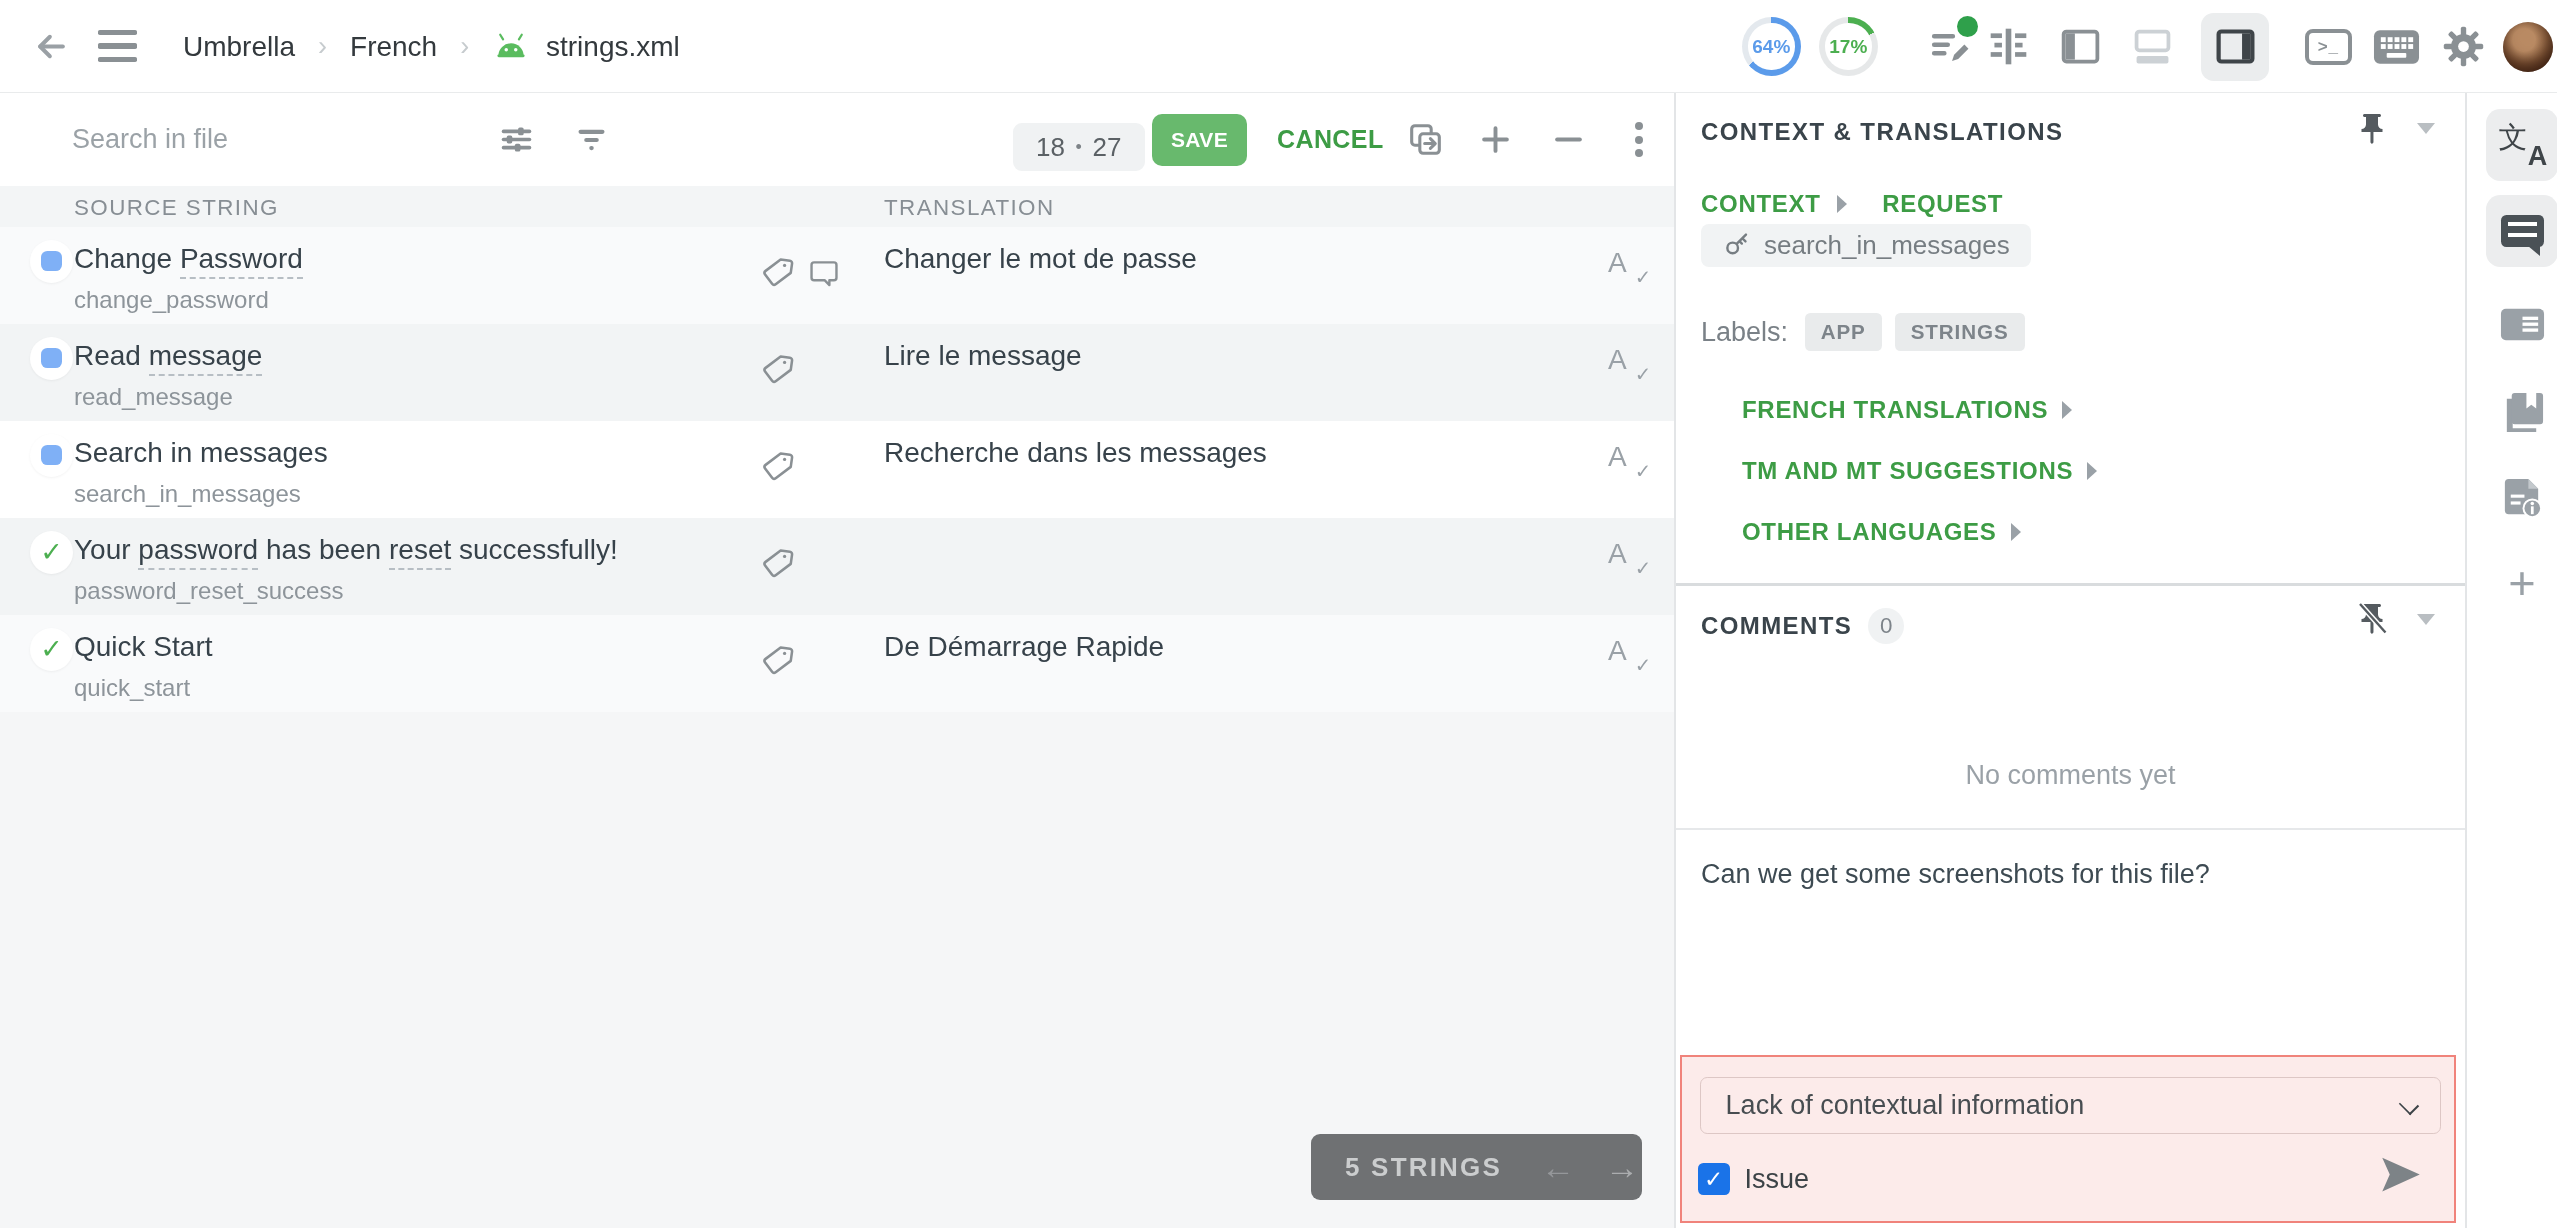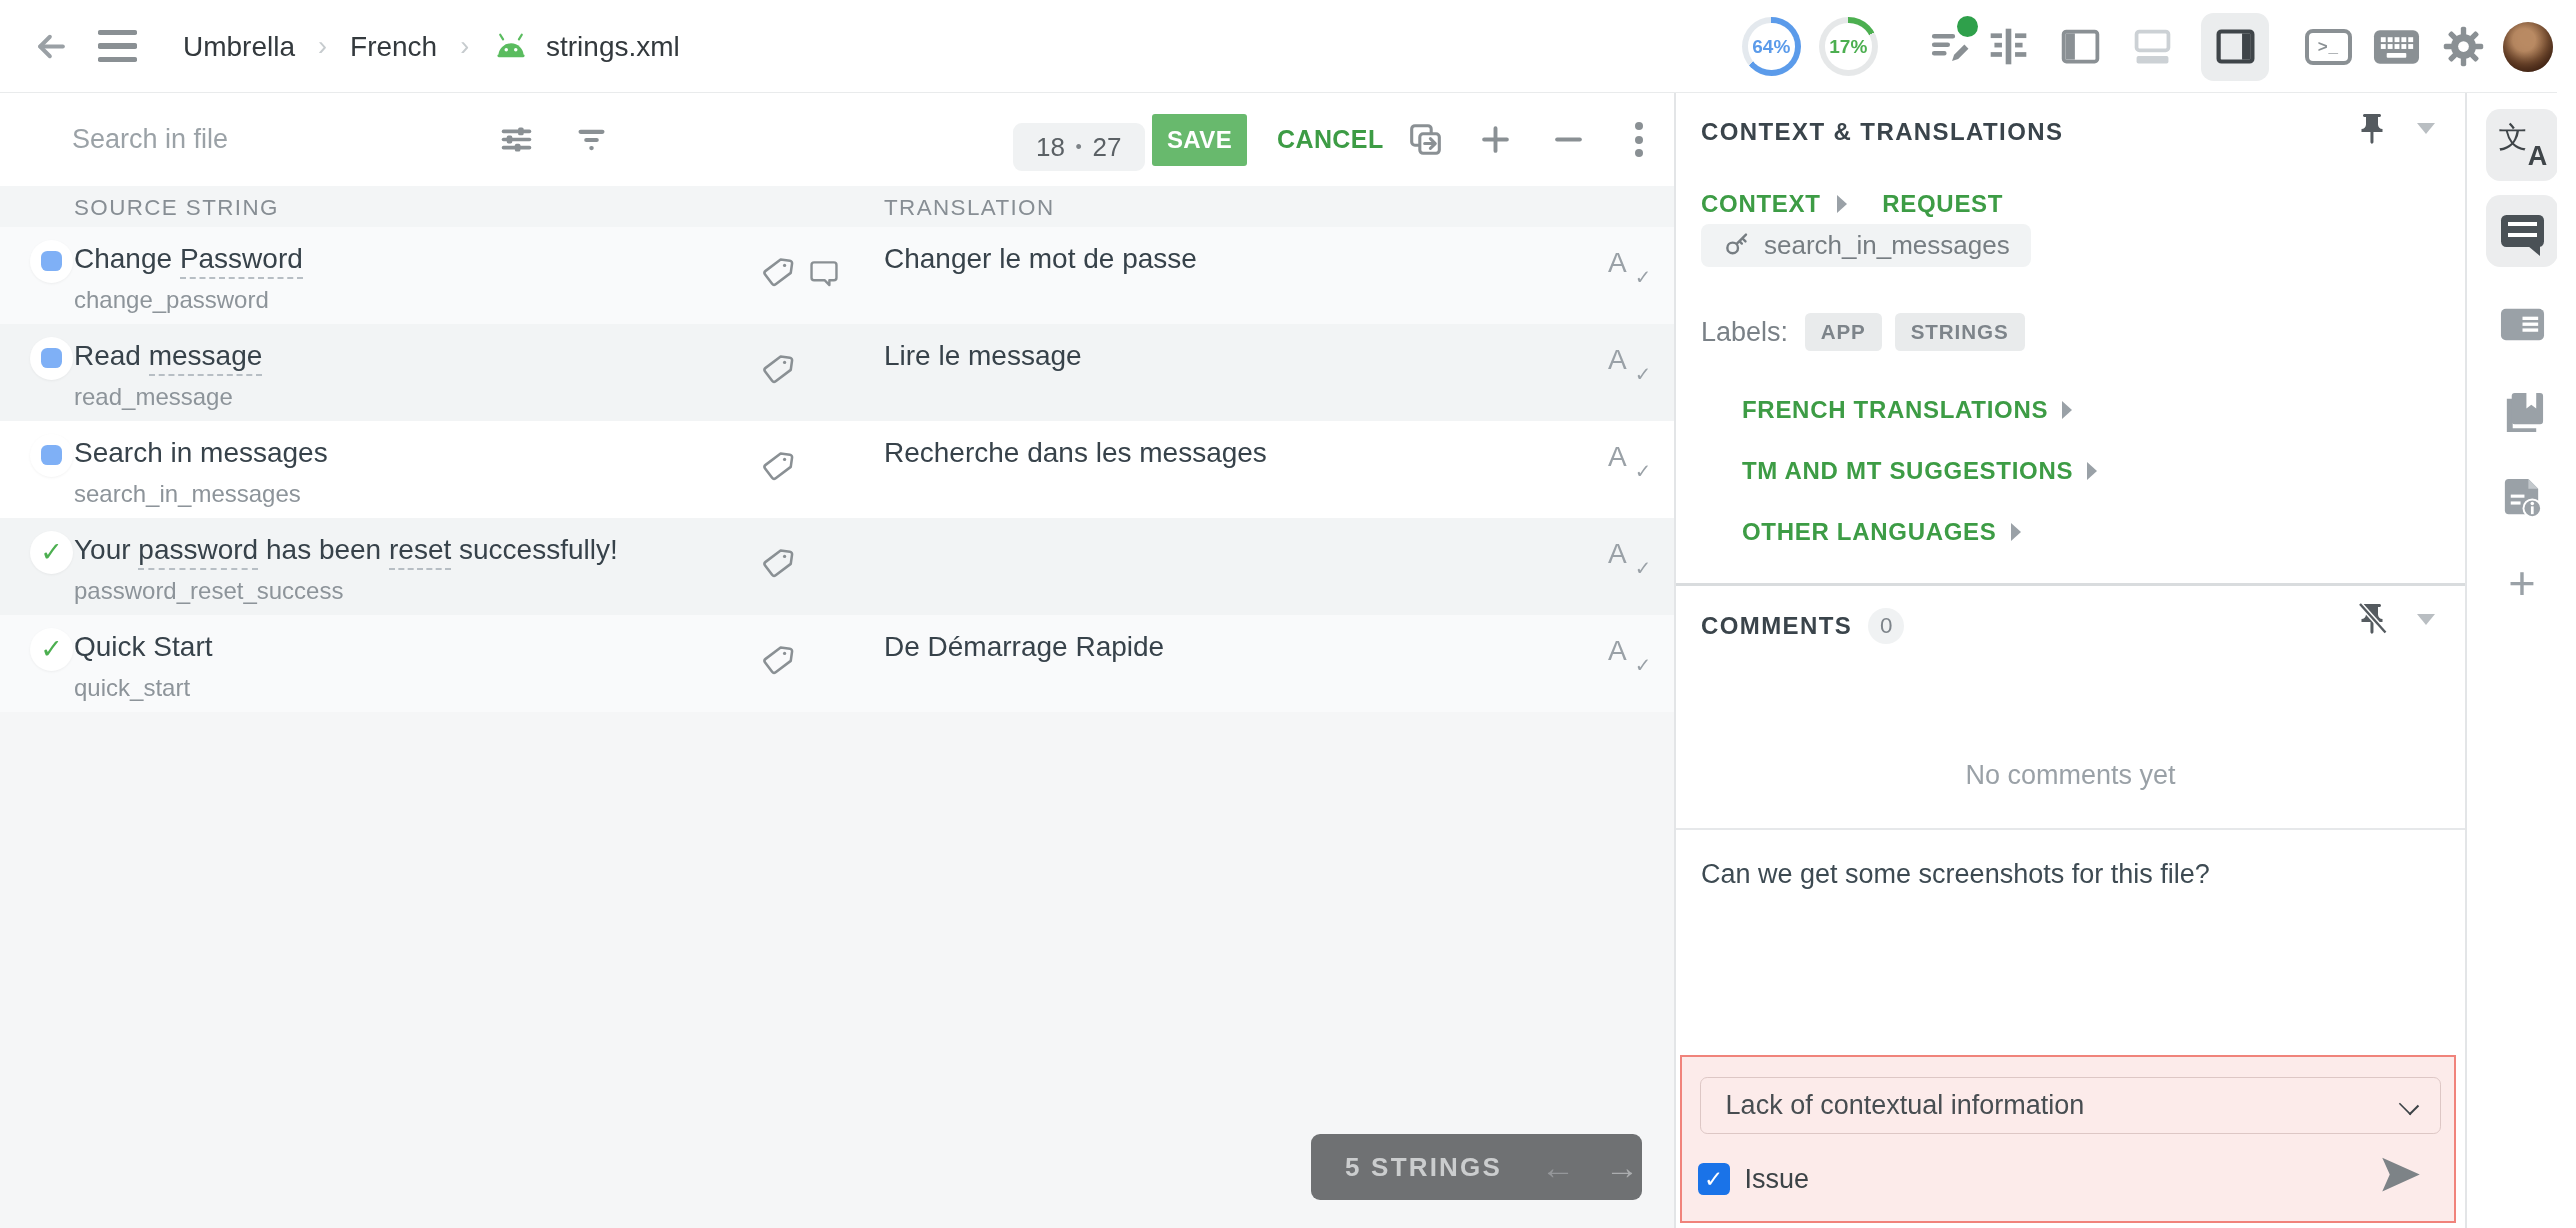--- a/index.html
+++ b/index.html
@@ -32,21 +32,21 @@
             background:radial-gradient(circle at 42% 36%, #b98a63 0 26%, #7a5235 55%, #4a2e1d 78%, #3a241a 100%); box-shadow:inset 0 -9px 12.5px rgba(60,30,15,.55); }
 
   
   .main { position:absolute; left:0; top:93px; width:1674px; height:1136px; background:#f5f6f7; }
   .subbar { position:absolute; left:0; top:0; width:1674px; height:93px; background:#fff; }
   .search-input { position:absolute; left:72px; top:21.5px; width:376px; height:50px; border:none; outline:none; font-size:27px; color:#4a5155; background:transparent; font-family:inherit; }
   .search-input::placeholder { color:#9ba2a7; }
   .sub-ic { position:absolute; top:27px; width:39px; height:39px; color:#8a9094; }
   .counter { position:absolute; left:1013px; top:22.4px; height:48px; padding:0 23px; background:#f0f2f3; border-radius:9px; display:flex; align-items:center; gap:10.7px; font-size:26px; color:#5b6165;margin-top:8px; }
   .counter .dot { font-size:18px; color:#7d8387; }
-  .save-btn { position:absolute; left:1152px; top:20.6px; width:95px; height:52px; background:#68b96d; border:none; border-radius:3px; color:#fff; font-size:24px; font-weight:700; letter-spacing:0.4px; font-family:inherit; }
+  .save-btn { position:absolute; left:1152px; top:20.6px; width:95px; height:52px; background:#68b96d; border:none; border-radius:10px; color:#fff; font-size:21px; font-weight:700; letter-spacing:0.4px; font-family:inherit; }
   .cancel-btn { position:absolute; left:1277px; top:32px; font-size:25px; font-weight:700; color:#3d9c45; letter-spacing:0.4px; background:none; border:none; font-family:inherit; }
   .dots-ic { position:absolute; left:1630px; top:25px; width:18px; height:43px; display:flex; flex-direction:column; align-items:center; justify-content:space-between; padding:3.6px 0; }
   .dots-ic i { width:8px; height:8px; border-radius:50%; background:#8a9094; }
 
   .thead { position:absolute; left:0; top:93px; width:1674px; height:41px; background:#f3f5f6; }
   .th { position:absolute; top:9px; font-size:22.4px; color:#878e94; letter-spacing:1.4px; }
 
   .rows { position:absolute; left:0; top:134px; width:1674px; }
   .row { position:relative; width:1674px; height:97px; }
   .row.shade-a { background:#f9fafb; }

